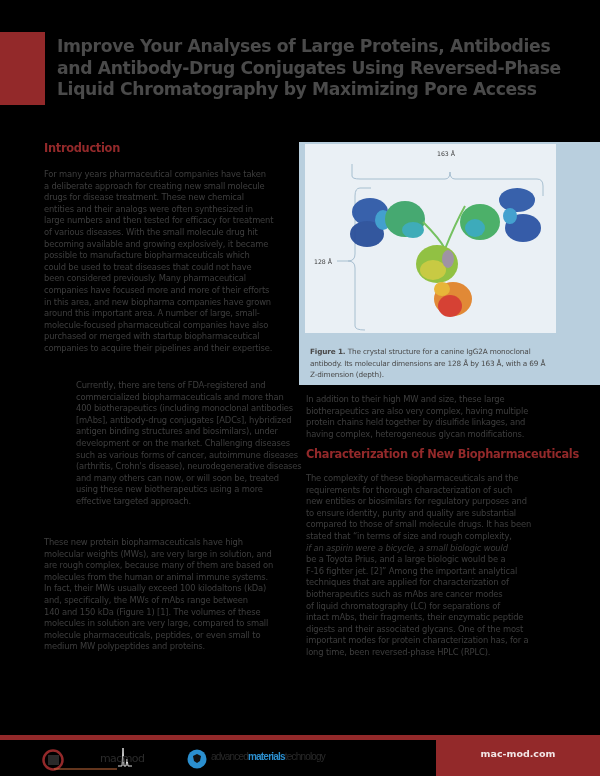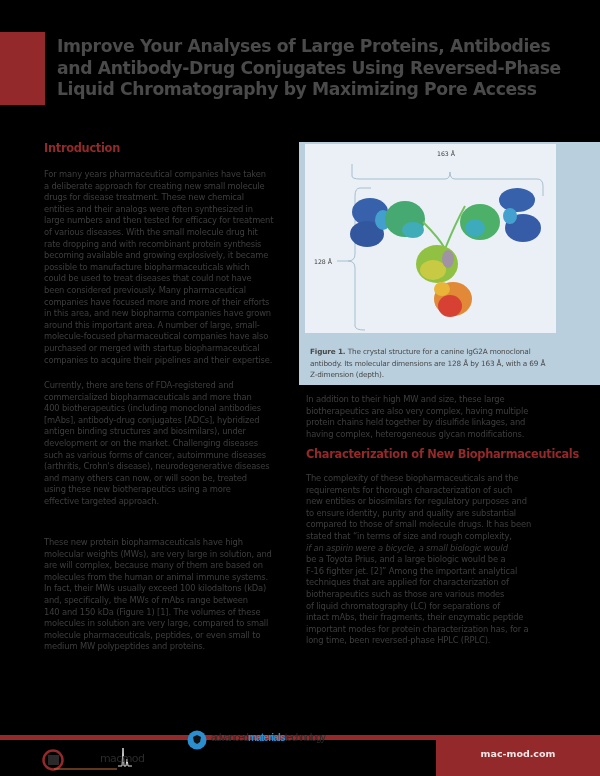--- a/index.html
+++ b/index.html
@@ -39,21 +39,21 @@
     .figure-caption b { font-weight: bold; text-align: center; }
     .dim-label { font-family: "DejaVu Sans", sans-serif; font-size: 6.2px; color: #3a3a3a; white-space: nowrap; }
 
     .footer-line { left: 0; top: 735px; width: 600px; height: 5px; background: #93292a; }
     .footer-box { left: 436px; top: 735px; width: 164px; height: 41px; background: #93292a; }
     .footer-url {
       left: 436px; top: 748px; width: 164px; text-align: center;
       font-family: "DejaVu Sans", sans-serif; font-size: 9.5px; color: #f3e6e6; font-weight: bold;
     }
     .logo-macmod { left: 42px; top: 742px; width: 100px; height: 32px; }
-    .logo-amt { left: 187px; top: 727px; width: 150px; height: 26px; }
+    .logo-amt { left: 187px; top: 746px; width: 150px; height: 26px; }
     .amt-text { font-family: "Liberation Sans Narrow", "Liberation Sans", sans-serif; font-size: 10px; letter-spacing: -0.8px; white-space: nowrap; }
   </style>
 </head>
 <body>
 
 <div class="abs header-bar"></div>
 <div class="abs title">
   <span>Improve Your Analyses of Large Proteins, Antibodies</span>
   <span>and Antibody-Drug Conjugates Using Reversed-Phase</span>
   <span>Liquid Chromatography by Maximizing Pore Access</span>
@@ -61,51 +61,50 @@
 
 <div class="abs section-heading" style="left:44px; top:141px;">Introduction</div>
 
 <div class="abs para left-col" style="top:169px;">
   <span class="line">For many years pharmaceutical companies have taken</span>
   <span class="line">a deliberate approach for creating new small molecule</span>
   <span class="line">drugs for disease treatment.  These new chemical</span>
   <span class="line">entities and their analogs were often synthesized in</span>
   <span class="line">large numbers and then tested for efficacy for treatment</span>
   <span class="line">of various diseases.  With the small molecule drug hit</span>
-  <span class="line">rate dropping and with recombinant protein synthesis</span>
   <span class="line">becoming available and growing explosively, it became</span>
   <span class="line">possible to manufacture biopharmaceuticals which</span>
   <span class="line">could be used to treat diseases that could not have</span>
   <span class="line">been considered previously.  Many pharmaceutical</span>
   <span class="line">companies have focused more and more of their efforts</span>
   <span class="line">in this area, and new biopharma companies have grown</span>
   <span class="line">around this important area.  A number of large, small-</span>
   <span class="line">molecule-focused pharmaceutical companies have also</span>
   <span class="line">purchased or merged with startup biopharmaceutical</span>
   <span class="line">companies to acquire their pipelines and their expertise.</span>
 </div>
 
-<div class="abs para left-col" style="top:380px;">
+<div class="abs para left-col" style="top:380px;margin-left:32px;">
   <span class="line">Currently, there are tens of FDA-registered and</span>
   <span class="line">commercialized biopharmaceuticals and more than</span>
   <span class="line">400 biotherapeutics (including monoclonal antibodies</span>
   <span class="line">[mAbs], antibody-drug conjugates [ADCs], hybridized</span>
   <span class="line">antigen binding structures and biosimilars), under</span>
   <span class="line">development or on the market.  Challenging diseases</span>
   <span class="line">such as various forms of cancer, autoimmune diseases</span>
   <span class="line">(arthritis, Crohn's disease), neurodegenerative diseases</span>
   <span class="line">and many others can now, or will soon be, treated</span>
   <span class="line">using these new biotherapeutics using a more</span>
   <span class="line">effective targeted approach.</span>
 </div>
 
 <div class="abs para left-col" style="top:537px;">
   <span class="line">These new protein biopharmaceuticals have high</span>
   <span class="line">molecular weights (MWs), are very large in solution, and</span>
-  <span class="line">are will complex, because many of them are based on</span>
+  <span class="line">are rough complex, because many of them are based on</span>
   <span class="line">molecules from the human or animal immune systems.</span>
   <span class="line">In fact, their MWs usually exceed 100 kilodaltons (kDa)</span>
   <span class="line">and, specifically, the MWs of mAbs range between</span>
   <span class="line">140 and 150 kDa (Figure 1) [1].  The volumes of these</span>
   <span class="line">molecules in solution are very large, compared to small</span>
   <span class="line">molecule pharmaceuticals, peptides, or even small to</span>
   <span class="line">medium MW polypeptides and proteins.</span>
 </div>
 
 <div class="abs figure-frame"></div>
@@ -166,23 +165,24 @@
   <span class="line">The complexity of these biopharmaceuticals and the</span>
   <span class="line">requirements for thorough characterization of such</span>
   <span class="line">new entities or biosimilars for regulatory purposes and</span>
   <span class="line">to ensure identity, purity and quality are substantial</span>
   <span class="line">compared to those of small molecule drugs.  It has been</span>
   <span class="line">stated that “in terms of size and rough complexity,</span>
   <span class="line" style="font-style:italic;">if an aspirin were a bicycle, a small biologic would</span>
   <span class="line">be a Toyota Prius, and a large biologic would be a</span>
   <span class="line">F-16 fighter jet. [2]”  Among the important analytical</span>
   <span class="line">techniques that are applied for characterization of</span>
-  <span class="line">biotherapeutics such as those are various modes</span>
+  <span class="line">biotherapeutics such as mAbs are cancer modes</span>
   <span class="line">of liquid chromatography (LC) for separations of</span>
   <span class="line">intact mAbs, their fragments, their enzymatic peptide</span>
+  <span class="line">digests and their associated glycans.  One of the most</span>
   <span class="line">important modes for protein characterization has, for a</span>
   <span class="line">long time, been reversed-phase HPLC (RPLC).</span>
 </div>
 
 <div class="abs footer-line"></div>
 <div class="abs footer-box"></div>
 <div class="abs footer-url">mac-mod.com</div>
 
 <div class="abs logo-macmod">
   <svg width="100" height="32" viewBox="0 0 100 32">

